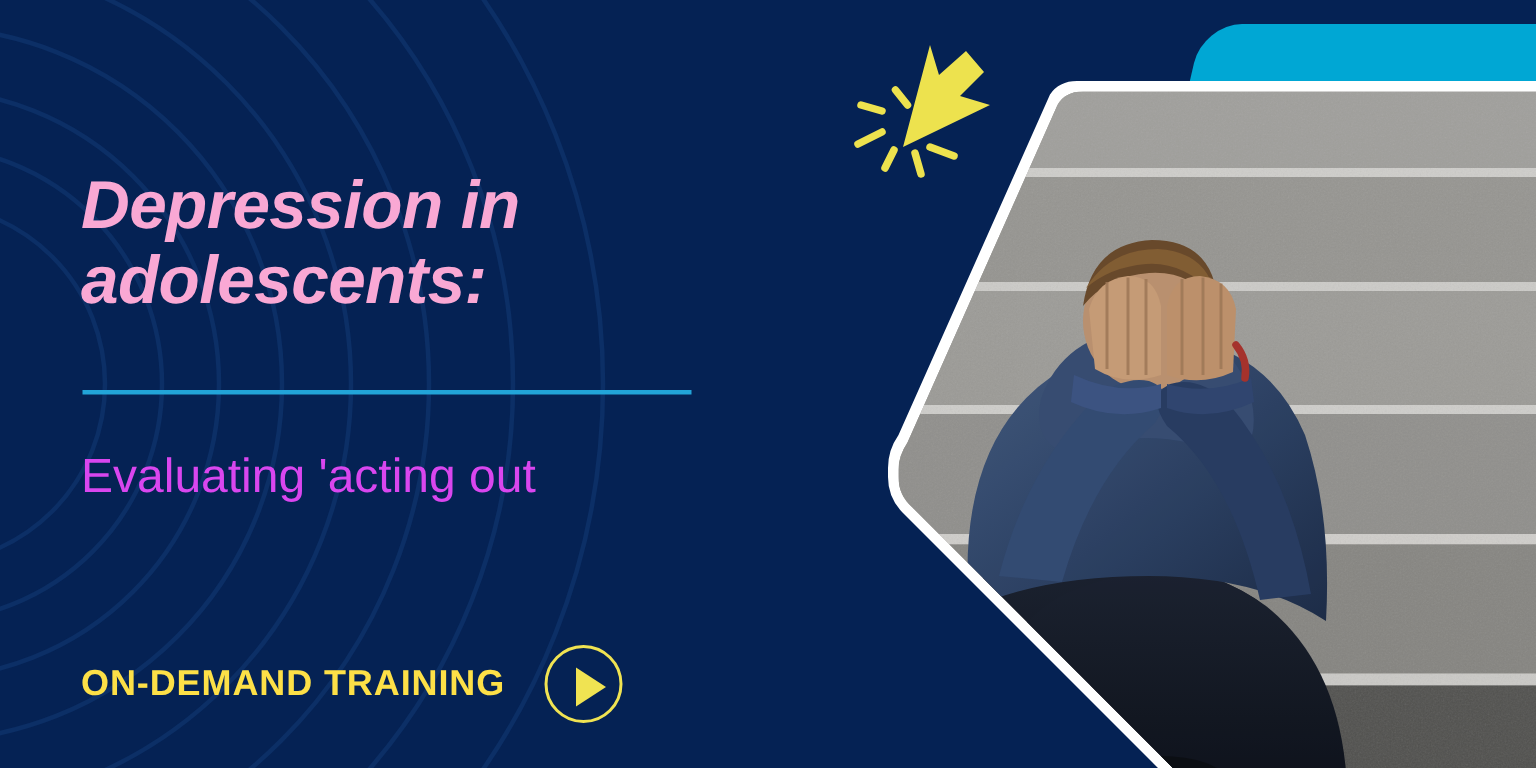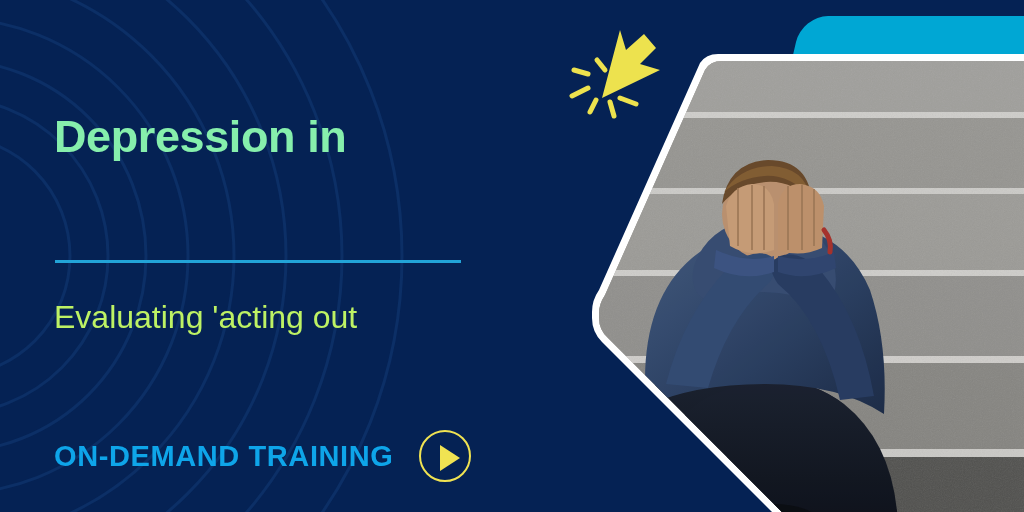--- a/index.html
+++ b/index.html
@@ -72,59 +72,60 @@
     height: 512px;
     z-index: 6;
   }
 
   .headline {
     position: absolute;
     top: 112px;
     left: 0;
     width: 470px;
     margin: 0;
-    color: #86efac;
+    color: #f9a8d4;
     font-size: 45px;
     line-height: 1.11;
     font-weight: bold;
     letter-spacing: -0.4px;
+    font-style: italic;
   }
 
   .divider {
     position: absolute;
     top: 260px;
     left: 1px;
     width: 406px;
     height: 3px;
     background: #22A4D8;
   }
 
   .subhead {
     position: absolute;
     top: 298px;
     left: 0;
     width: 520px;
     margin: 0;
-    color: #bef264;
+    color: #d946ef;
     font-size: 32px;
     line-height: 1.24;
     font-weight: normal;
   }
 
   .cta-row {
     position: absolute;
     top: 430px;
     left: 0;
     display: flex;
     align-items: center;
     gap: 26px;
   }
   .cta-label {
-    color: #0ea5e9;
-    font-size: 29px;
+    color: #fde047;
+    font-size: 24px;
     font-weight: bold;
     letter-spacing: 0.6px;
     white-space: nowrap;
   }
   .play-btn {
     width: 52px;
     height: 52px;
     border: 2.5px solid #F0E352;
     border-radius: 50%;
     background: transparent;
@@ -296,20 +297,21 @@
       <line x1="38" y1="104" x2="44" y2="92"></line>
       <line x1="62" y1="108" x2="58" y2="94"></line>
       <line x1="84" y1="96" x2="68" y2="90"></line>
     </g>
   </svg>
 
   <div class="content">
 
     <h1 class="headline">
       <span>Depression in</span><br>
+      <span>adolescents:</span>
     </h1>
 
     <div class="divider"></div>
 
     <p class="subhead">
       <span>Evaluating 'acting out</span><br>
     </p>
 
     <div class="cta-row">
       <span class="cta-label">ON-DEMAND TRAINING</span>

